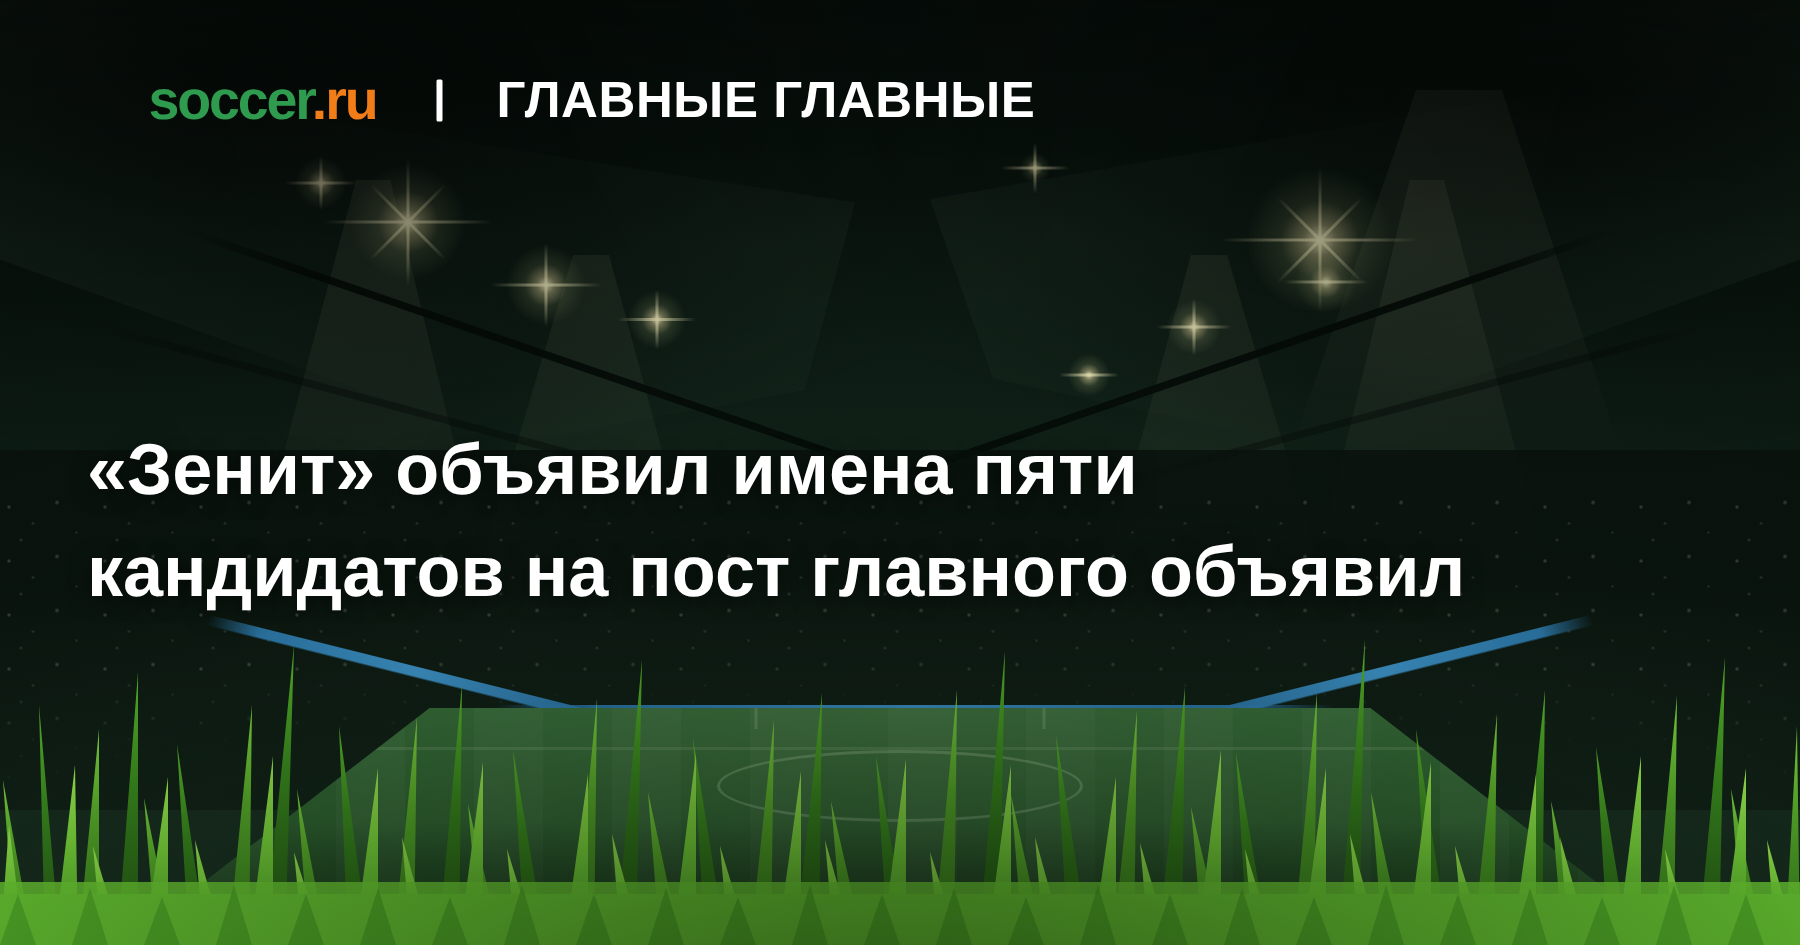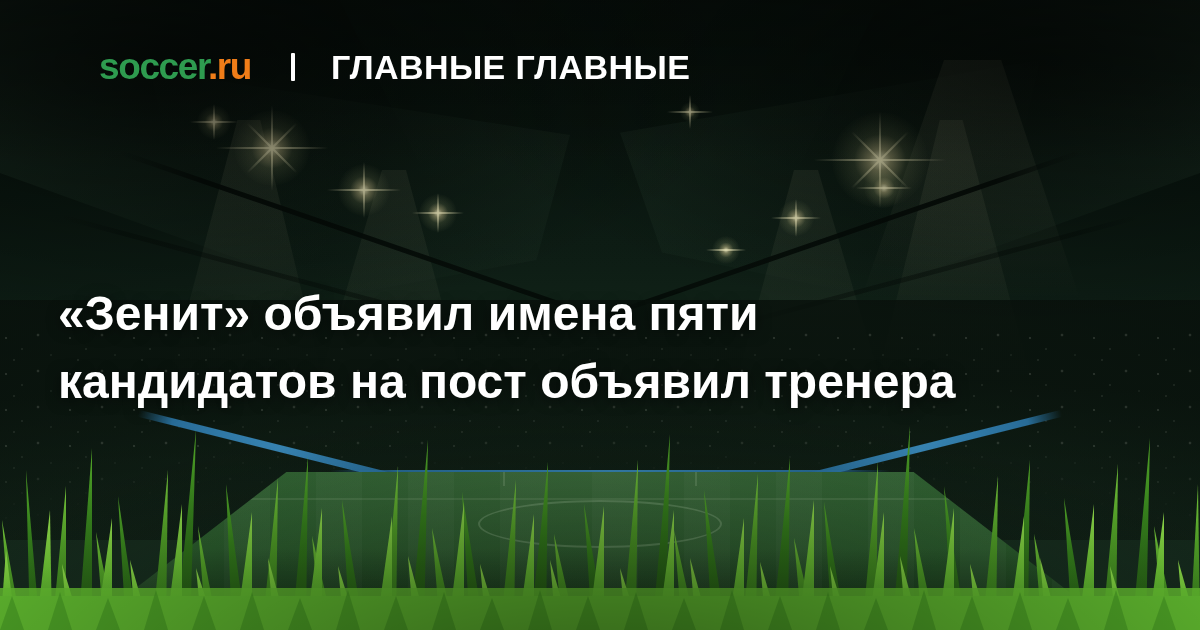--- a/index.html
+++ b/index.html
@@ -412,16 +412,16 @@
   <div class="header">
     <a class="logo" href="#" style="text-decoration:none;">
       <span class="soccer">soccer</span><span class="ru">.ru</span>
     </a>
     <span class="sep"></span>
     <span class="section">ГЛАВНЫЕ ГЛАВНЫЕ</span>
   </div>
 
   <h1 class="headline">
     <span class="ln">«Зенит» объявил имена пяти</span>
-    <span class="ln">кандидатов на пост объявил тренера</span>
+    <span class="ln">кандидатов на пост главного объявил</span>
   </h1>
 
 </div>
 
 </body></html>

